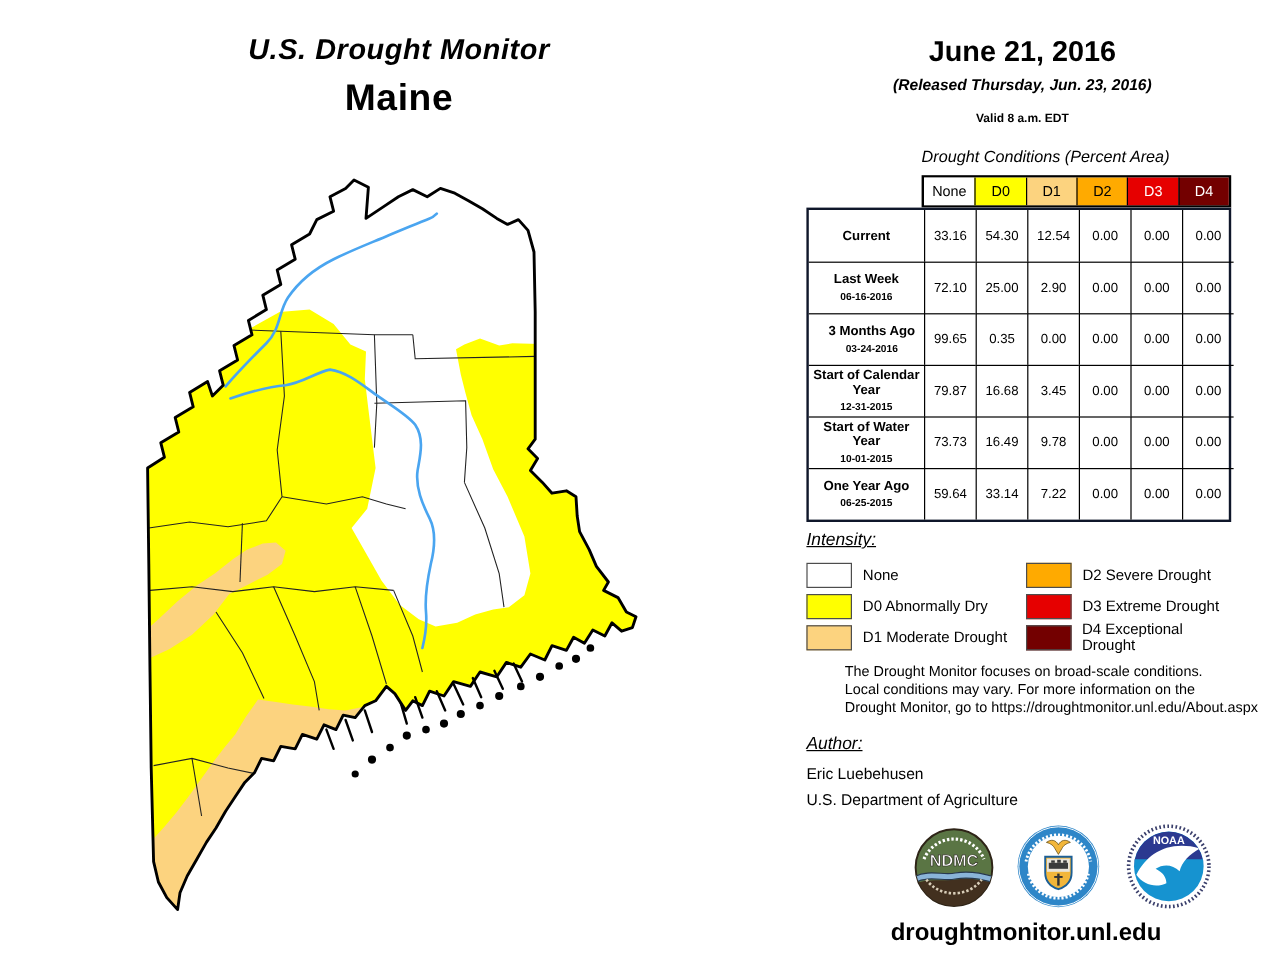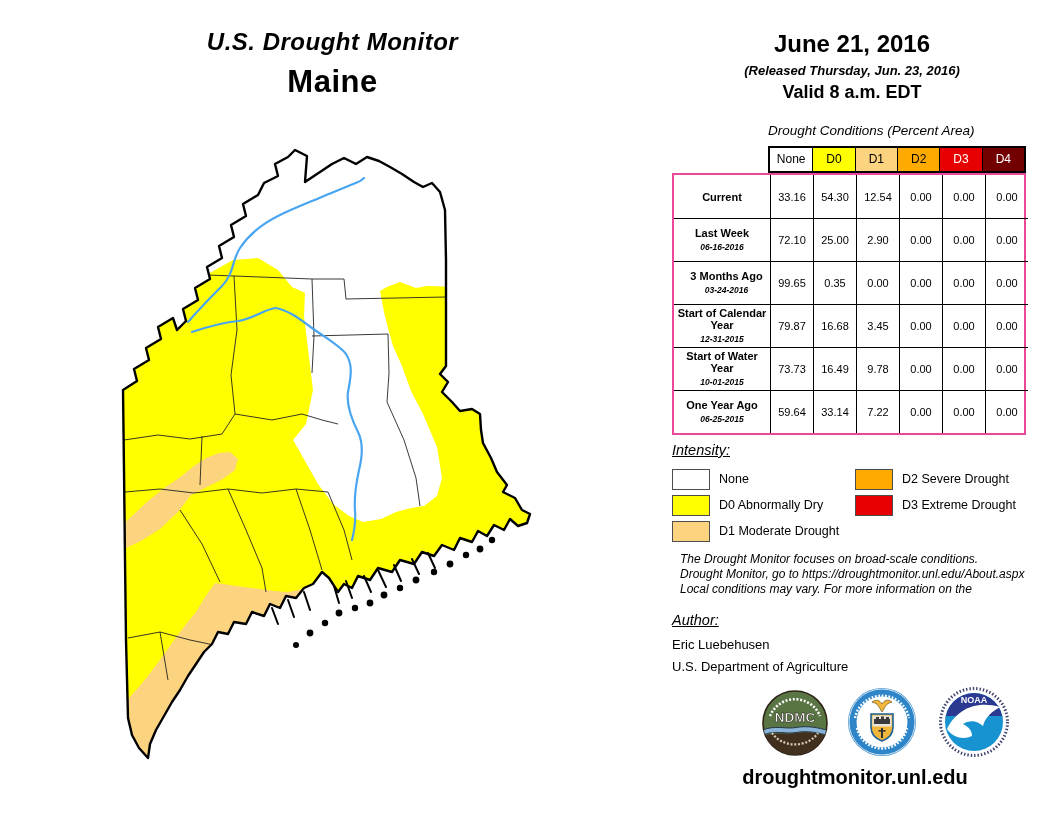--- a/index.html
+++ b/index.html
@@ -7,48 +7,48 @@
         font-family:"Liberation Sans","DejaVu Sans",sans-serif;color:#000;}
 
   
   .title-block{position:absolute;left:130px;top:28px;width:405px;text-align:center;}
   .title-line1{font-size:24px;font-weight:bold;font-style:italic;letter-spacing:0.5px;}
   .title-line2{font-size:31px;font-weight:bold;margin-top:8px;letter-spacing:0.5px;}
 
   .date-block{position:absolute;left:662px;top:30px;width:380px;text-align:center;}
   .date-main{font-size:24px;font-weight:bold;}
   .date-released{font-size:13px;font-weight:bold;font-style:italic;margin-top:5px;}
-  .date-valid{font-size:18px;font-weight:bold;margin-top:4px;}
+  .date-valid{font-size:10px;font-weight:bold;margin-top:16px;}
 
   
   .tbl-caption{position:absolute;left:768px;top:123px;width:258px;
                font-style:italic;font-size:13.5px;}
   .dm-table{position:absolute;left:672px;top:146px;}
   .dm-header{display:flex;margin-left:96px;border:2px solid #000;width:258px;box-sizing:border-box;}
   .hcell{width:43px;height:23px;line-height:23px;text-align:center;font-size:12px;
          border-left:1px solid #000;box-sizing:border-box;}
   .hcell:first-child{border-left:none;}
   .dm-body{display:grid;grid-template-columns:96px repeat(6,43px);grid-auto-rows:43px;
-           border:2px solid #ec4899;width:354px;box-sizing:border-box;background:#fff;}
+           border:2px solid #0f172a;width:354px;box-sizing:border-box;background:#fff;}
   .cell{border-left:1px solid #000;border-top:1px solid #000;box-sizing:border-box;
         display:flex;align-items:center;justify-content:center;font-size:11px;}
   .labelcell{flex-direction:column;text-align:center;line-height:12px;padding:0 3px;}
   .labelcell b{font-size:11px;}
-  .rowdate{font-size:8.5px;font-weight:bold;font-style:italic;margin-top:2px;}
+  .rowdate{font-size:8.5px;font-weight:bold;margin-top:2px;}
 
   
   .legend{position:absolute;left:672px;top:442px;width:360px;}
   .legend-heading{font-style:italic;font-size:14.5px;text-decoration:underline;}
   .legend-items{position:relative;margin-top:10px;height:80px;}
   .lg-item{position:absolute;height:22px;display:flex;align-items:center;}
   .swatch{display:inline-block;width:38px;height:21px;border:1px solid #4d4d4d;box-sizing:border-box;}
   .lg-label{margin-left:9px;font-size:12.5px;}
 
   
-  .disclaimer{position:absolute;left:680px;top:552px;font-style:italic;font-size:12px;line-height:15px;}
+  .disclaimer{position:absolute;left:704px;top:552px;font-size:12px;line-height:15px;}
   .author-block{position:absolute;left:672px;top:612px;font-size:13px;}
   .author-heading{font-style:italic;font-size:14.5px;text-decoration:underline;}
   .author-name{margin-top:9px;}
   .author-org{margin-top:7px;}
 
   
   .logo{position:absolute;}
   .site-footer{position:absolute;left:662px;top:766px;width:386px;text-align:center;
                font-size:20px;font-weight:bold;}
 
@@ -159,27 +159,31 @@
           <span class="lg-label">D1 Moderate Drought</span>
         </div>
         <div class="lg-item" style="left: 183px; top: 0px;">
           <span class="swatch" style="background: rgb(255, 170, 0);"></span>
           <span class="lg-label">D2 Severe Drought</span>
         </div>
         <div class="lg-item" style="left: 183px; top: 26px;">
           <span class="swatch" style="background: rgb(230, 0, 0);"></span>
           <span class="lg-label">D3 Extreme Drought</span>
         </div>
+        <div class="lg-item" style="left: 183px; top: 52px;">
+          <span class="swatch" style="background: rgb(115, 0, 0);"></span>
+          <span class="lg-label">D4 Exceptional Drought</span>
+        </div>
       </div>
   </div>
 
   <div class="disclaimer">
       <div>The Drought Monitor focuses on broad-scale conditions.</div>
+      <div>Local conditions may vary. For more information on the</div>
       <div>Drought Monitor, go to https://droughtmonitor.unl.edu/About.aspx</div>
-      <div>Local conditions may vary. For more information on the</div>
     </div>
   <div class="author-block">
     <div class="author-heading">Author:</div>
     <div class="author-name">Eric Luebehusen</div>
     <div class="author-org">U.S. Department of Agriculture</div>
   </div>
 
   <div class="map-wrap">
     <svg width="580" height="660" viewBox="0 0 580 660">
       <defs>

